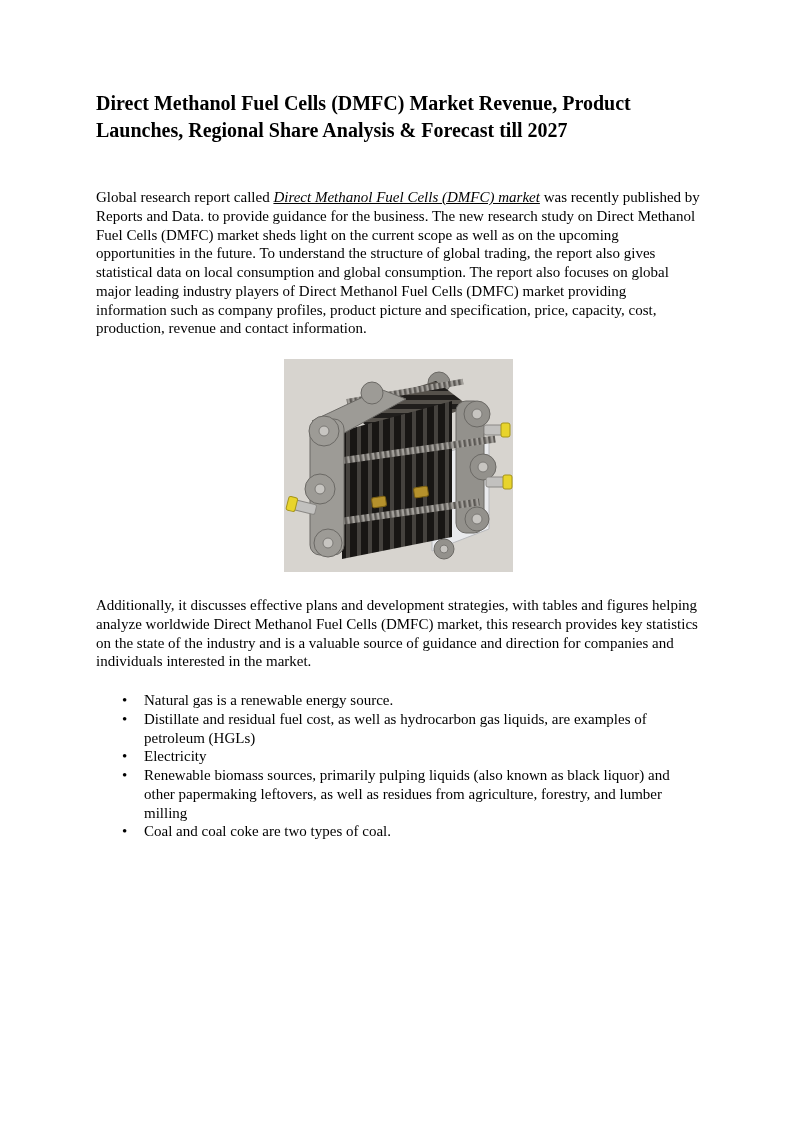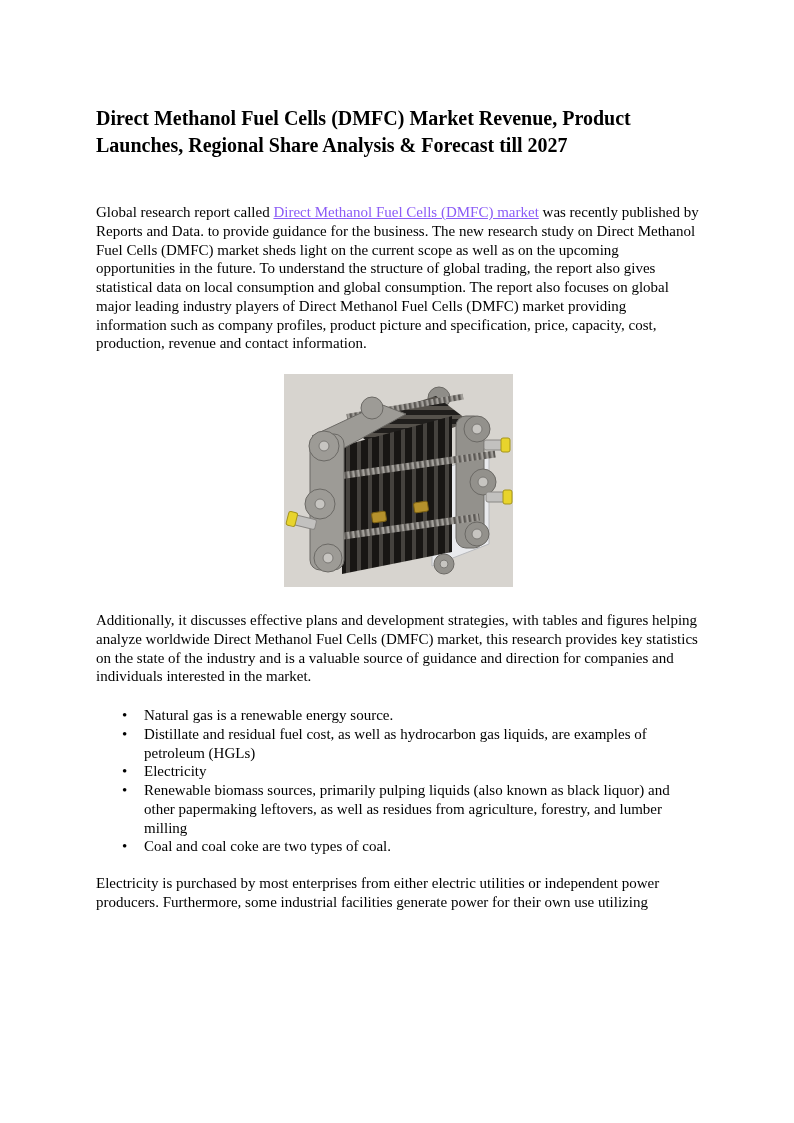--- a/index.html
+++ b/index.html
@@ -1,42 +1,43 @@
 <!DOCTYPE html>
 <html><head>
 <meta charset="utf-8">
 <style>
   html, body { margin: 0; padding: 0; background: #ffffff; }
   .page {
     width: 794px;
     height: 973px;
-    margin: 15px auto;
+    margin: 0 auto;
     background: #ffffff;
     box-sizing: border-box;
     padding: 90px 94px 40px 96px;
     font-family: "Liberation Serif", "DejaVu Serif", serif;
     color: #000000;
     overflow: hidden;
   }
   .doc-title {
     font-size: 20px;
     font-weight: bold;
     line-height: 1.35;
     margin: 0 0 44px 0;
   }
   p.body-para {
     font-size: 15px;
     line-height: 1.25;
     margin: 0 0 18px 0;
   }
   p.intro-para { margin-bottom: 21px; }
   a.doc-link {
-    color: #8b5cf6;
+    color: #000000;
     text-decoration: underline;
     cursor: pointer;
+    font-style: italic;
   }
   figure.photo-figure {
     margin: 0 auto 24px auto;
     width: 229px;
     height: 213px;
     padding: 0;
     display: block;
   }
   p.after-photo { margin-bottom: 20px; }
   h2.section-heading {
@@ -175,15 +176,14 @@
       <li>
       <span class="dot">•</span>
       <span class="btxt">Renewable biomass sources, primarily pulping liquids (also known as black liquor) and other papermaking leftovers, as well as residues from agriculture, forestry, and lumber milling</span>
     </li>
       <li>
       <span class="dot">•</span>
       <span class="btxt">Coal and coal coke are two types of coal.</span>
     </li>
     </ul>
 
-  <p class="body-para last-para">Electricity is purchased by most enterprises from either electric utilities or independent power producers. Furthermore, some industrial facilities generate power for their own use utilizing</p>
 
 </div>
 
 </body></html>

